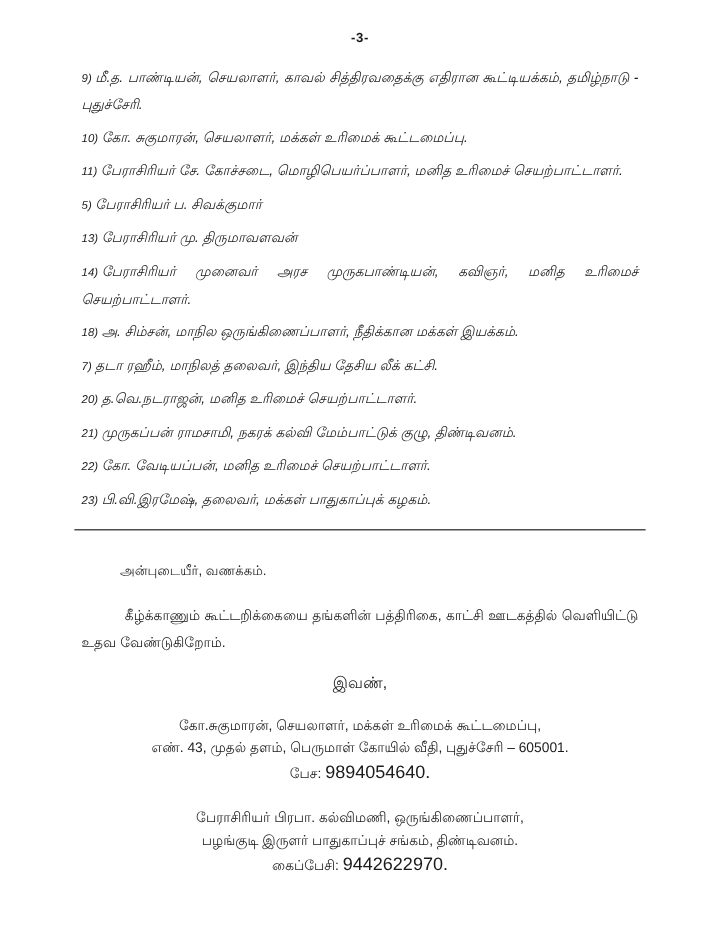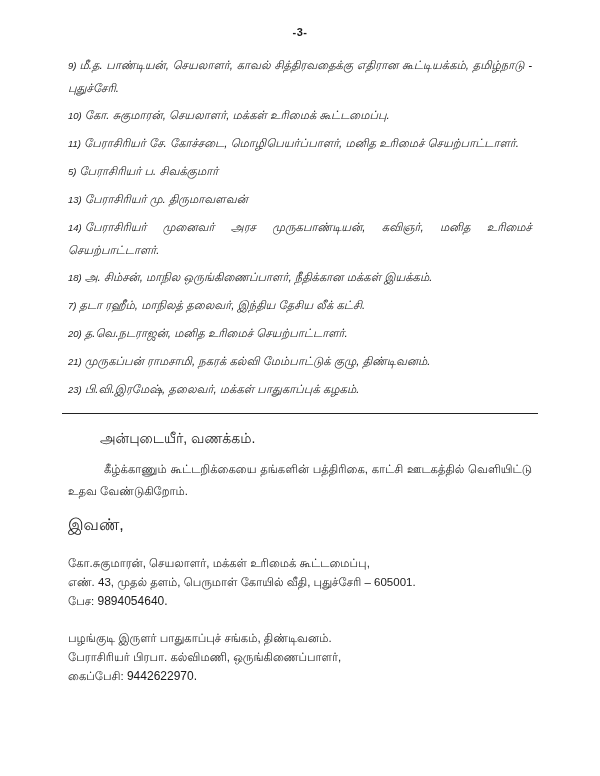--- a/index.html
+++ b/index.html
@@ -32,80 +32,81 @@
   .item-num {
     font-size: 9.5px;
     padding-right: 3px;
   }
   .separator {
     border: none;
     border-top: 1.5px solid #222222;
     margin: 12px -6px 0 -6px;
   }
   .salutation {
-    font-size: 14px;
-    margin-top: 16px;
+    font-size: 11px;
+    margin-top: 28px;
     padding-left: 32px;
   }
   .request-para {
     font-size: 11.5px;
     line-height: 22px;
     text-align: justify;
     text-indent: 36px;
-    margin-top: 10px;
+    margin-top: 20px;
   }
   .signoff {
-    font-size: 16px;
-    text-align: left;
+    font-size: 13px;
+    text-align: center;
     margin-top: 14px;
   }
   .sig-block {
-    text-align: left;
+    text-align: center;
     font-size: 11.5px;
     line-height: 19px;
     margin-top: 18px;
   }
   .sig-block .digits {
-    font-size: 12px;
+    font-size: 15px;
   }
 </style>
 </head>
 <body>
 
 <div class="page">
 
   <div class="page-number">-3-</div>
 
   <div>
     <div class="list-item"><span class="item-num">9)</span><span>மீ.த. பாண்டியன், செயலாளர், காவல் சித்திரவதைக்கு எதிரான கூட்டியக்கம், தமிழ்நாடு - புதுச்சேரி.</span></div>
     <div class="list-item"><span class="item-num">10)</span><span>கோ. சுகுமாரன், செயலாளர், மக்கள் உரிமைக் கூட்டமைப்பு.</span></div>
     <div class="list-item"><span class="item-num">11)</span><span>பேராசிரியர் சே. கோச்சடை, மொழிபெயர்ப்பாளர், மனித உரிமைச் செயற்பாட்டாளர்.</span></div>
     <div class="list-item"><span class="item-num">5)</span><span>பேராசிரியர் ப. சிவக்குமார்</span></div>
     <div class="list-item"><span class="item-num">13)</span><span>பேராசிரியர் மு. திருமாவளவன்</span></div>
     <div class="list-item"><span class="item-num">14)</span><span>பேராசிரியர் முனைவர் அரச முருகபாண்டியன், கவிஞர், மனித உரிமைச் செயற்பாட்டாளர்.</span></div>
     <div class="list-item"><span class="item-num">18)</span><span>அ. சிம்சன், மாநில ஒருங்கிணைப்பாளர், நீதிக்கான மக்கள் இயக்கம்.</span></div>
     <div class="list-item"><span class="item-num">7)</span><span>தடா ரஹீம், மாநிலத் தலைவர், இந்திய தேசிய லீக் கட்சி.</span></div>
     <div class="list-item"><span class="item-num">20)</span><span>த.வெ.நடராஜன், மனித உரிமைச் செயற்பாட்டாளர்.</span></div>
     <div class="list-item"><span class="item-num">21)</span><span>முருகப்பன் ராமசாமி, நகரக் கல்வி மேம்பாட்டுக் குழு, திண்டிவனம்.</span></div>
+    <div class="list-item"><span class="item-num">22)</span><span>கோ. வேடியப்பன், மனித உரிமைச் செயற்பாட்டாளர்.</span></div>
     <div class="list-item"><span class="item-num">23)</span><span>பி.வி.இரமேஷ், தலைவர், மக்கள் பாதுகாப்புக் கழகம்.</span></div>
   </div>
 
   <hr class="separator">
 
   <div class="salutation">அன்புடையீர், வணக்கம்.</div>
 
   <div class="request-para">கீழ்க்காணும் கூட்டறிக்கையை தங்களின் பத்திரிகை, காட்சி ஊடகத்தில் வெளியிட்டு உதவ வேண்டுகிறோம்.</div>
 
   <div class="signoff">இவண்,</div>
 
   <div class="sig-block">
     <div>கோ.சுகுமாரன், செயலாளர், மக்கள் உரிமைக் கூட்டமைப்பு,</div>
     <div>எண். 43, முதல் தளம், பெருமாள் கோயில் வீதி, புதுச்சேரி – 605001.</div>
     <div><span>பேச:</span> <span class="digits">9894054640.</span></div>
   </div>
 
   <div class="sig-block">
+    <div>பேராசிரியர் பிரபா. கல்விமணி, ஒருங்கிணைப்பாளர்,</div>
     <div>பழங்குடி இருளர் பாதுகாப்புச் சங்கம், திண்டிவனம்.</div>
-    <div>பேராசிரியர் பிரபா. கல்விமணி, ஒருங்கிணைப்பாளர்,</div>
     <div><span>கைப்பேசி:</span> <span class="digits">9442622970.</span></div>
   </div>
 
 </div>
 
 </body></html>

